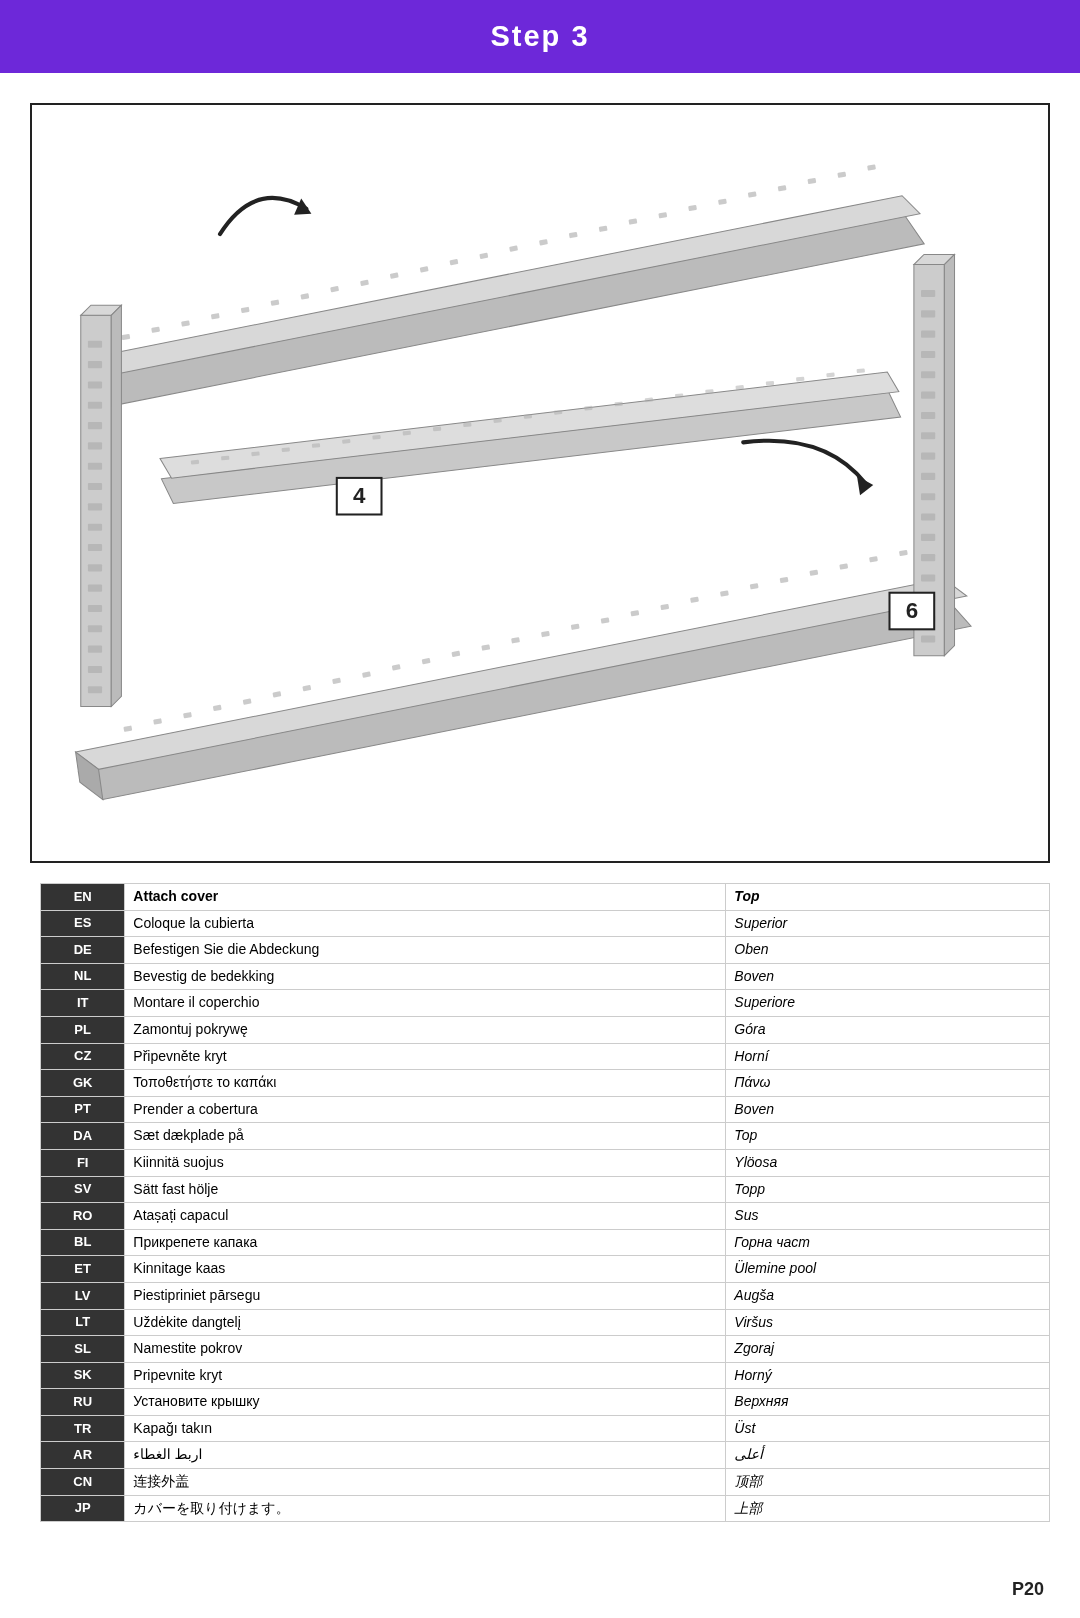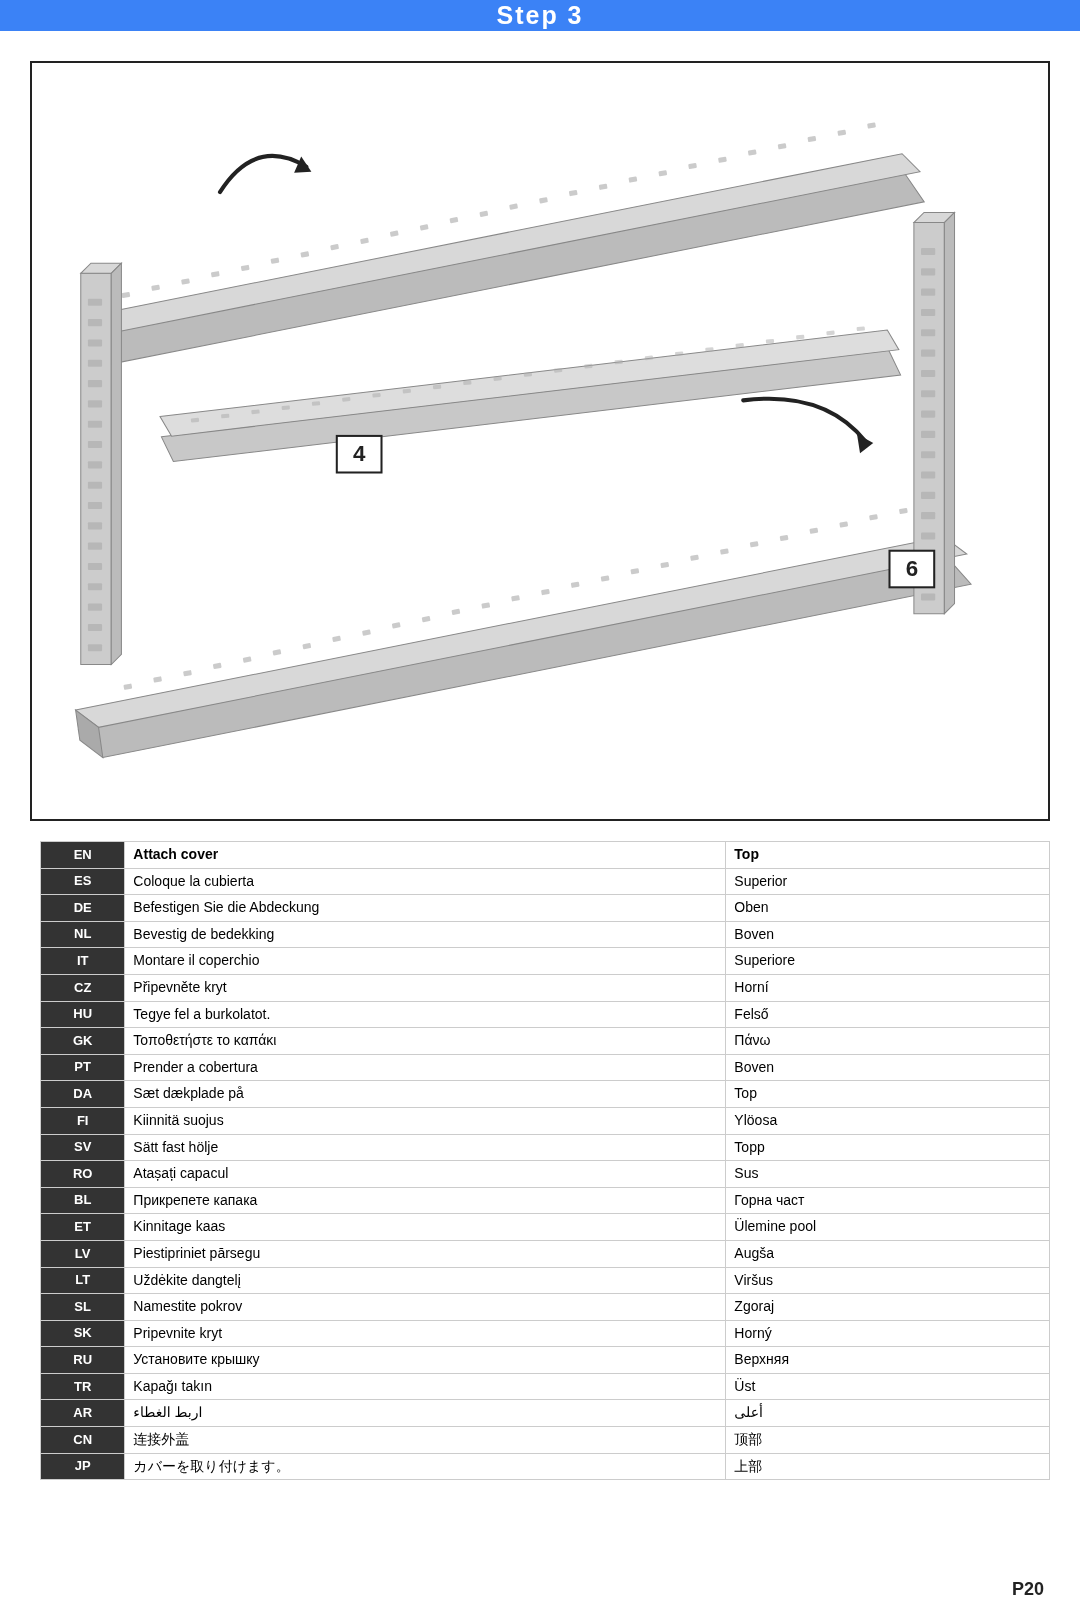--- a/index.html
+++ b/index.html
@@ -7,25 +7,25 @@
       width: 1080px;
       height: 1618px;
       background: #fff;
       font-family: Arial, sans-serif;
       position: relative;
       overflow: hidden;
     }
 
     
     #header {
-      background: #3b82f6;
+      background: #6d28d9;
       color: #fff;
       text-align: center;
-      padding: 1px 0;
-      font-size: 25px;
+      padding: 20px 0;
+      font-size: 29px;
       font-weight: bold;
       letter-spacing: 2px;
     }
 
     
     #illustration-container {
       margin: 30px 30px 20px 30px;
       border: 2px solid #222;
       background: #fff;
       height: 760px;
@@ -73,20 +73,21 @@
     }
 
     .lang-text {
       width: 260px;
       min-width: 200px;
     }
 
     .lang-top {
       width: 140px;
       min-width: 120px;
+      font-style: italic;
     }
 
     
     #page-number {
       position: absolute;
       bottom: 18px;
       right: 36px;
       font-size: 18px;
       font-weight: bold;
       color: #222;
@@ -301,30 +302,30 @@
           <td class="lang-code">NL</td>
           <td class="lang-text">Bevestig de bedekking</td>
           <td class="lang-top">Boven</td>
         </tr>
         <tr>
           <td class="lang-code">IT</td>
           <td class="lang-text">Montare il coperchio</td>
           <td class="lang-top">Superiore</td>
         </tr>
         <tr>
+          <td class="lang-code">PL</td>
+          <td class="lang-text">Zamontuj pokrywę</td>
+          <td class="lang-top">Góra</td>
+        </tr>
+        <tr>
           <td class="lang-code">CZ</td>
           <td class="lang-text">Připevněte kryt</td>
           <td class="lang-top">Horní</td>
         </tr>
         <tr>
-          <td class="lang-code">HU</td>
-          <td class="lang-text">Tegye fel a burkolatot.</td>
-          <td class="lang-top">Felső</td>
-        </tr>
-        <tr>
           <td class="lang-code">GK</td>
           <td class="lang-text">Τοποθετήστε το καπάκι</td>
           <td class="lang-top">Πάνω</td>
         </tr>
         <tr>
           <td class="lang-code">PT</td>
           <td class="lang-text">Prender a cobertura</td>
           <td class="lang-top">Boven</td>
         </tr>
         <tr>

